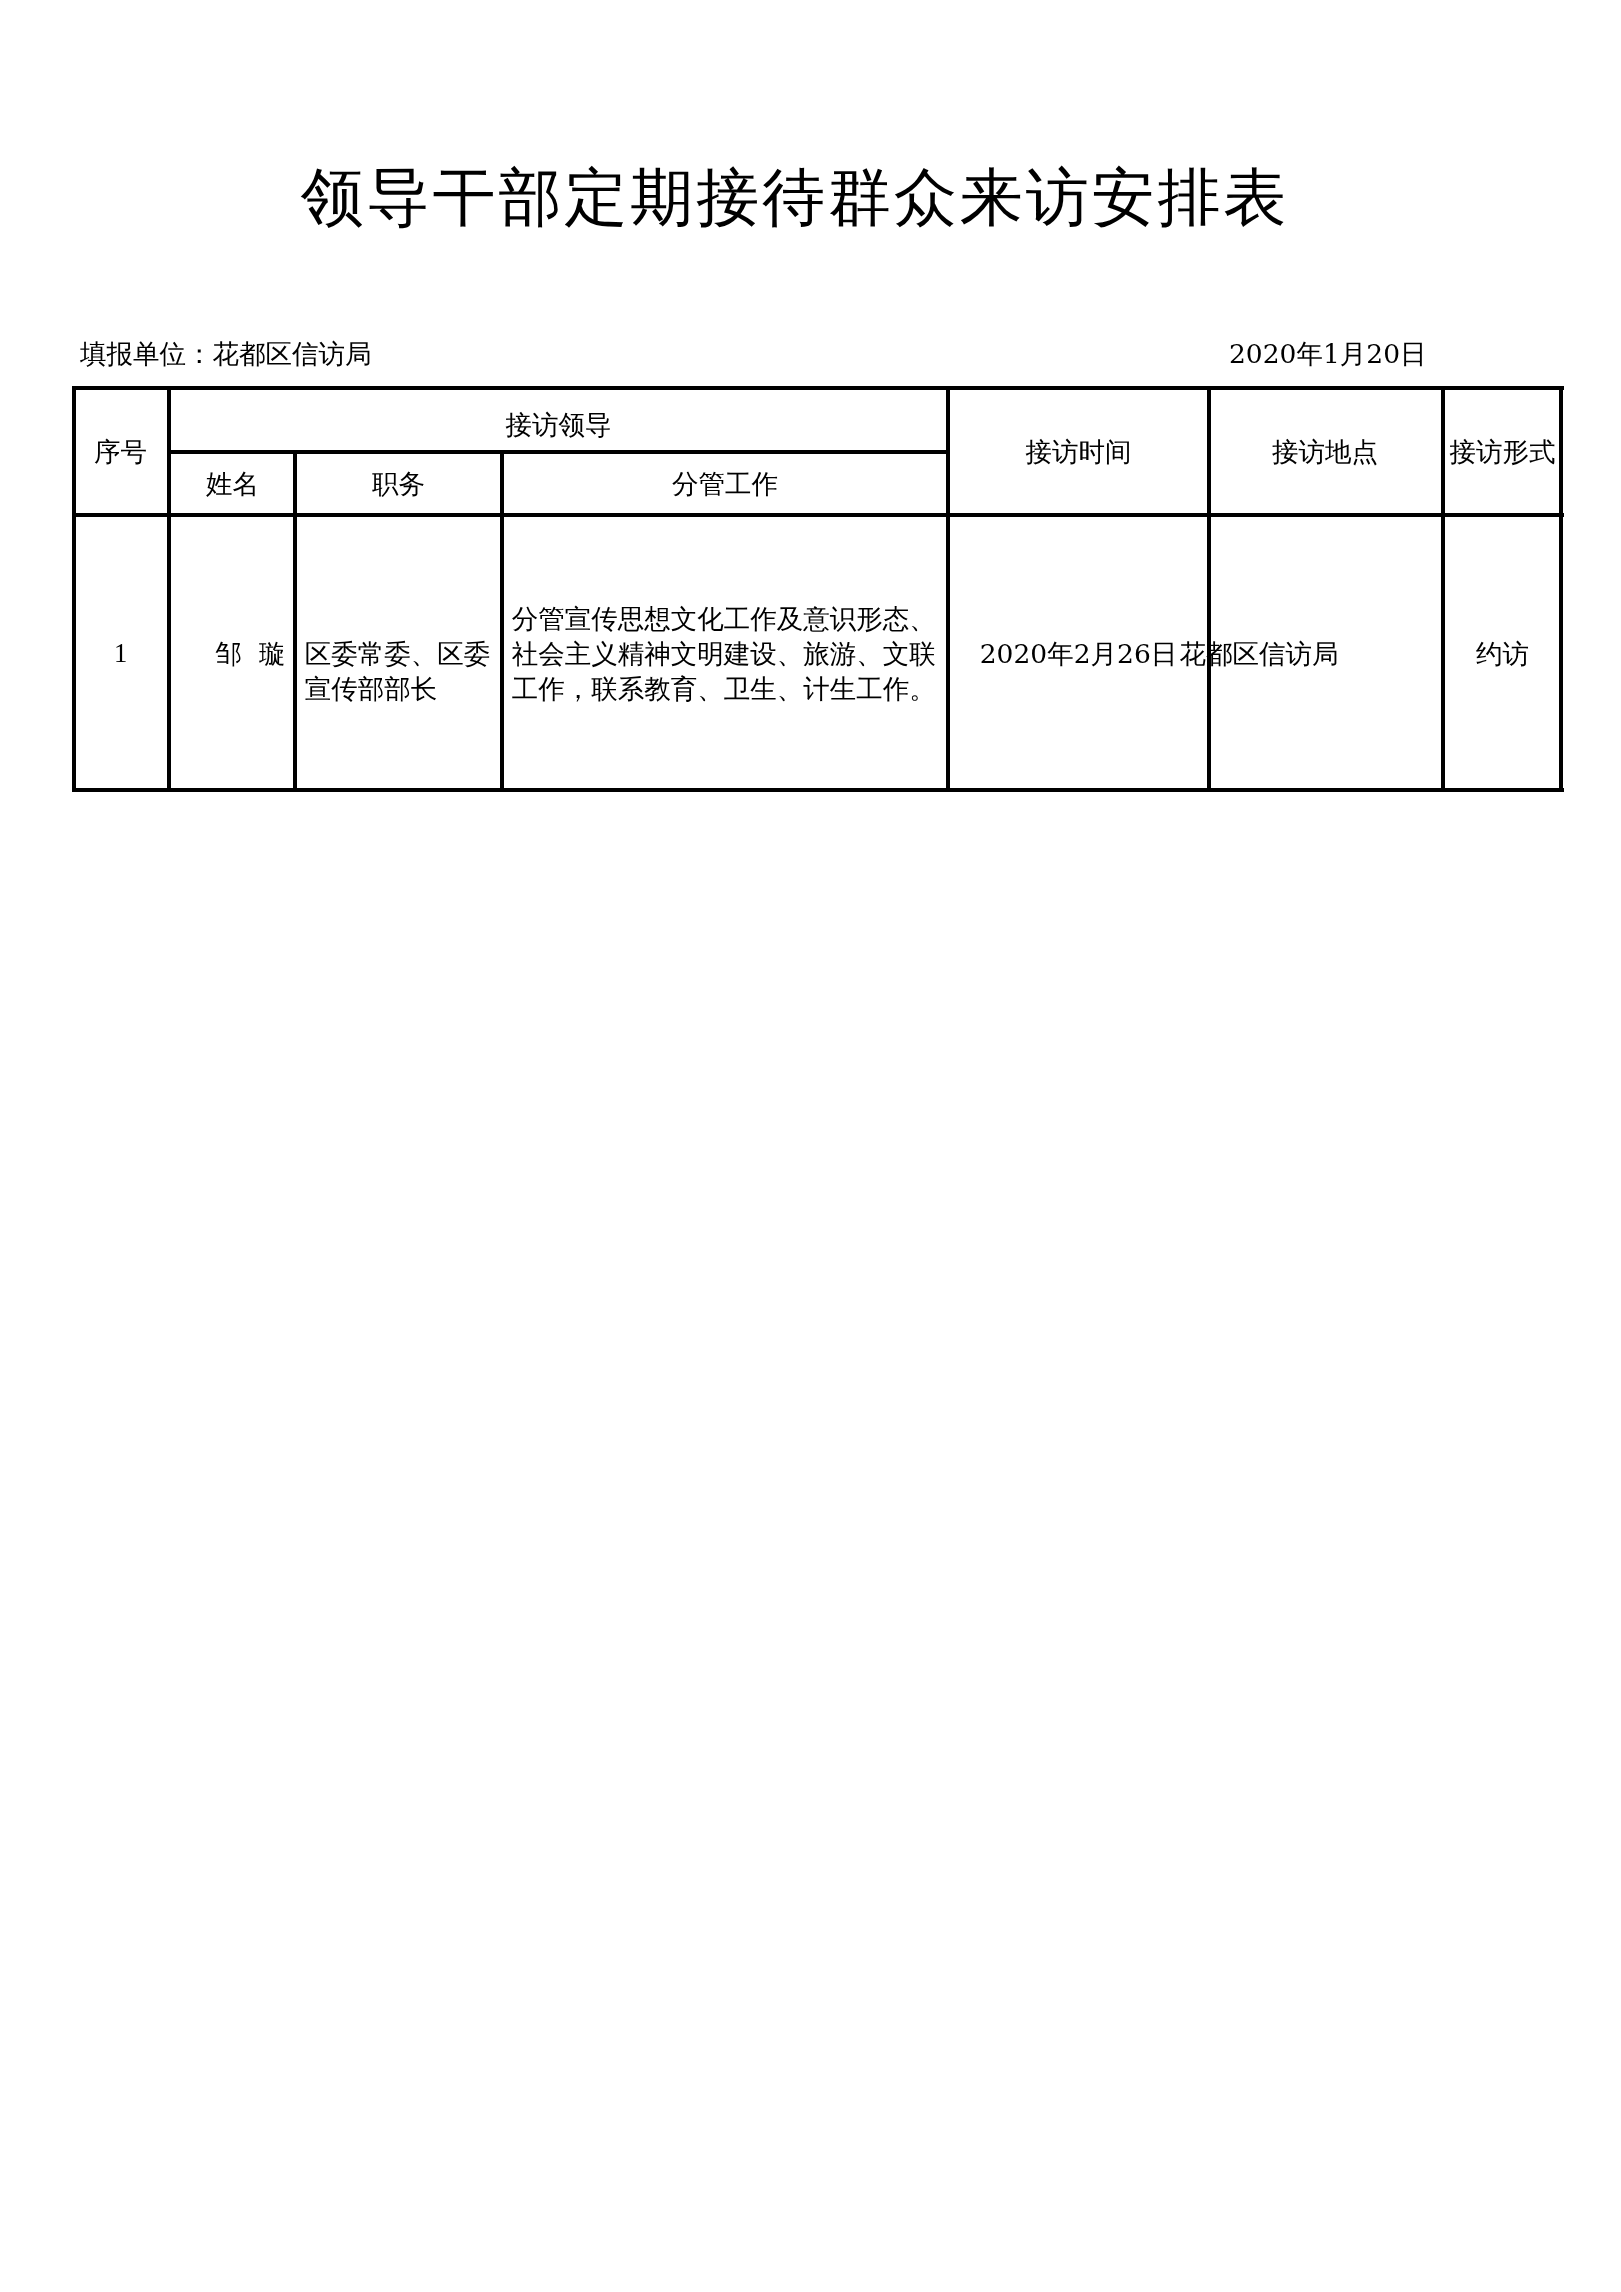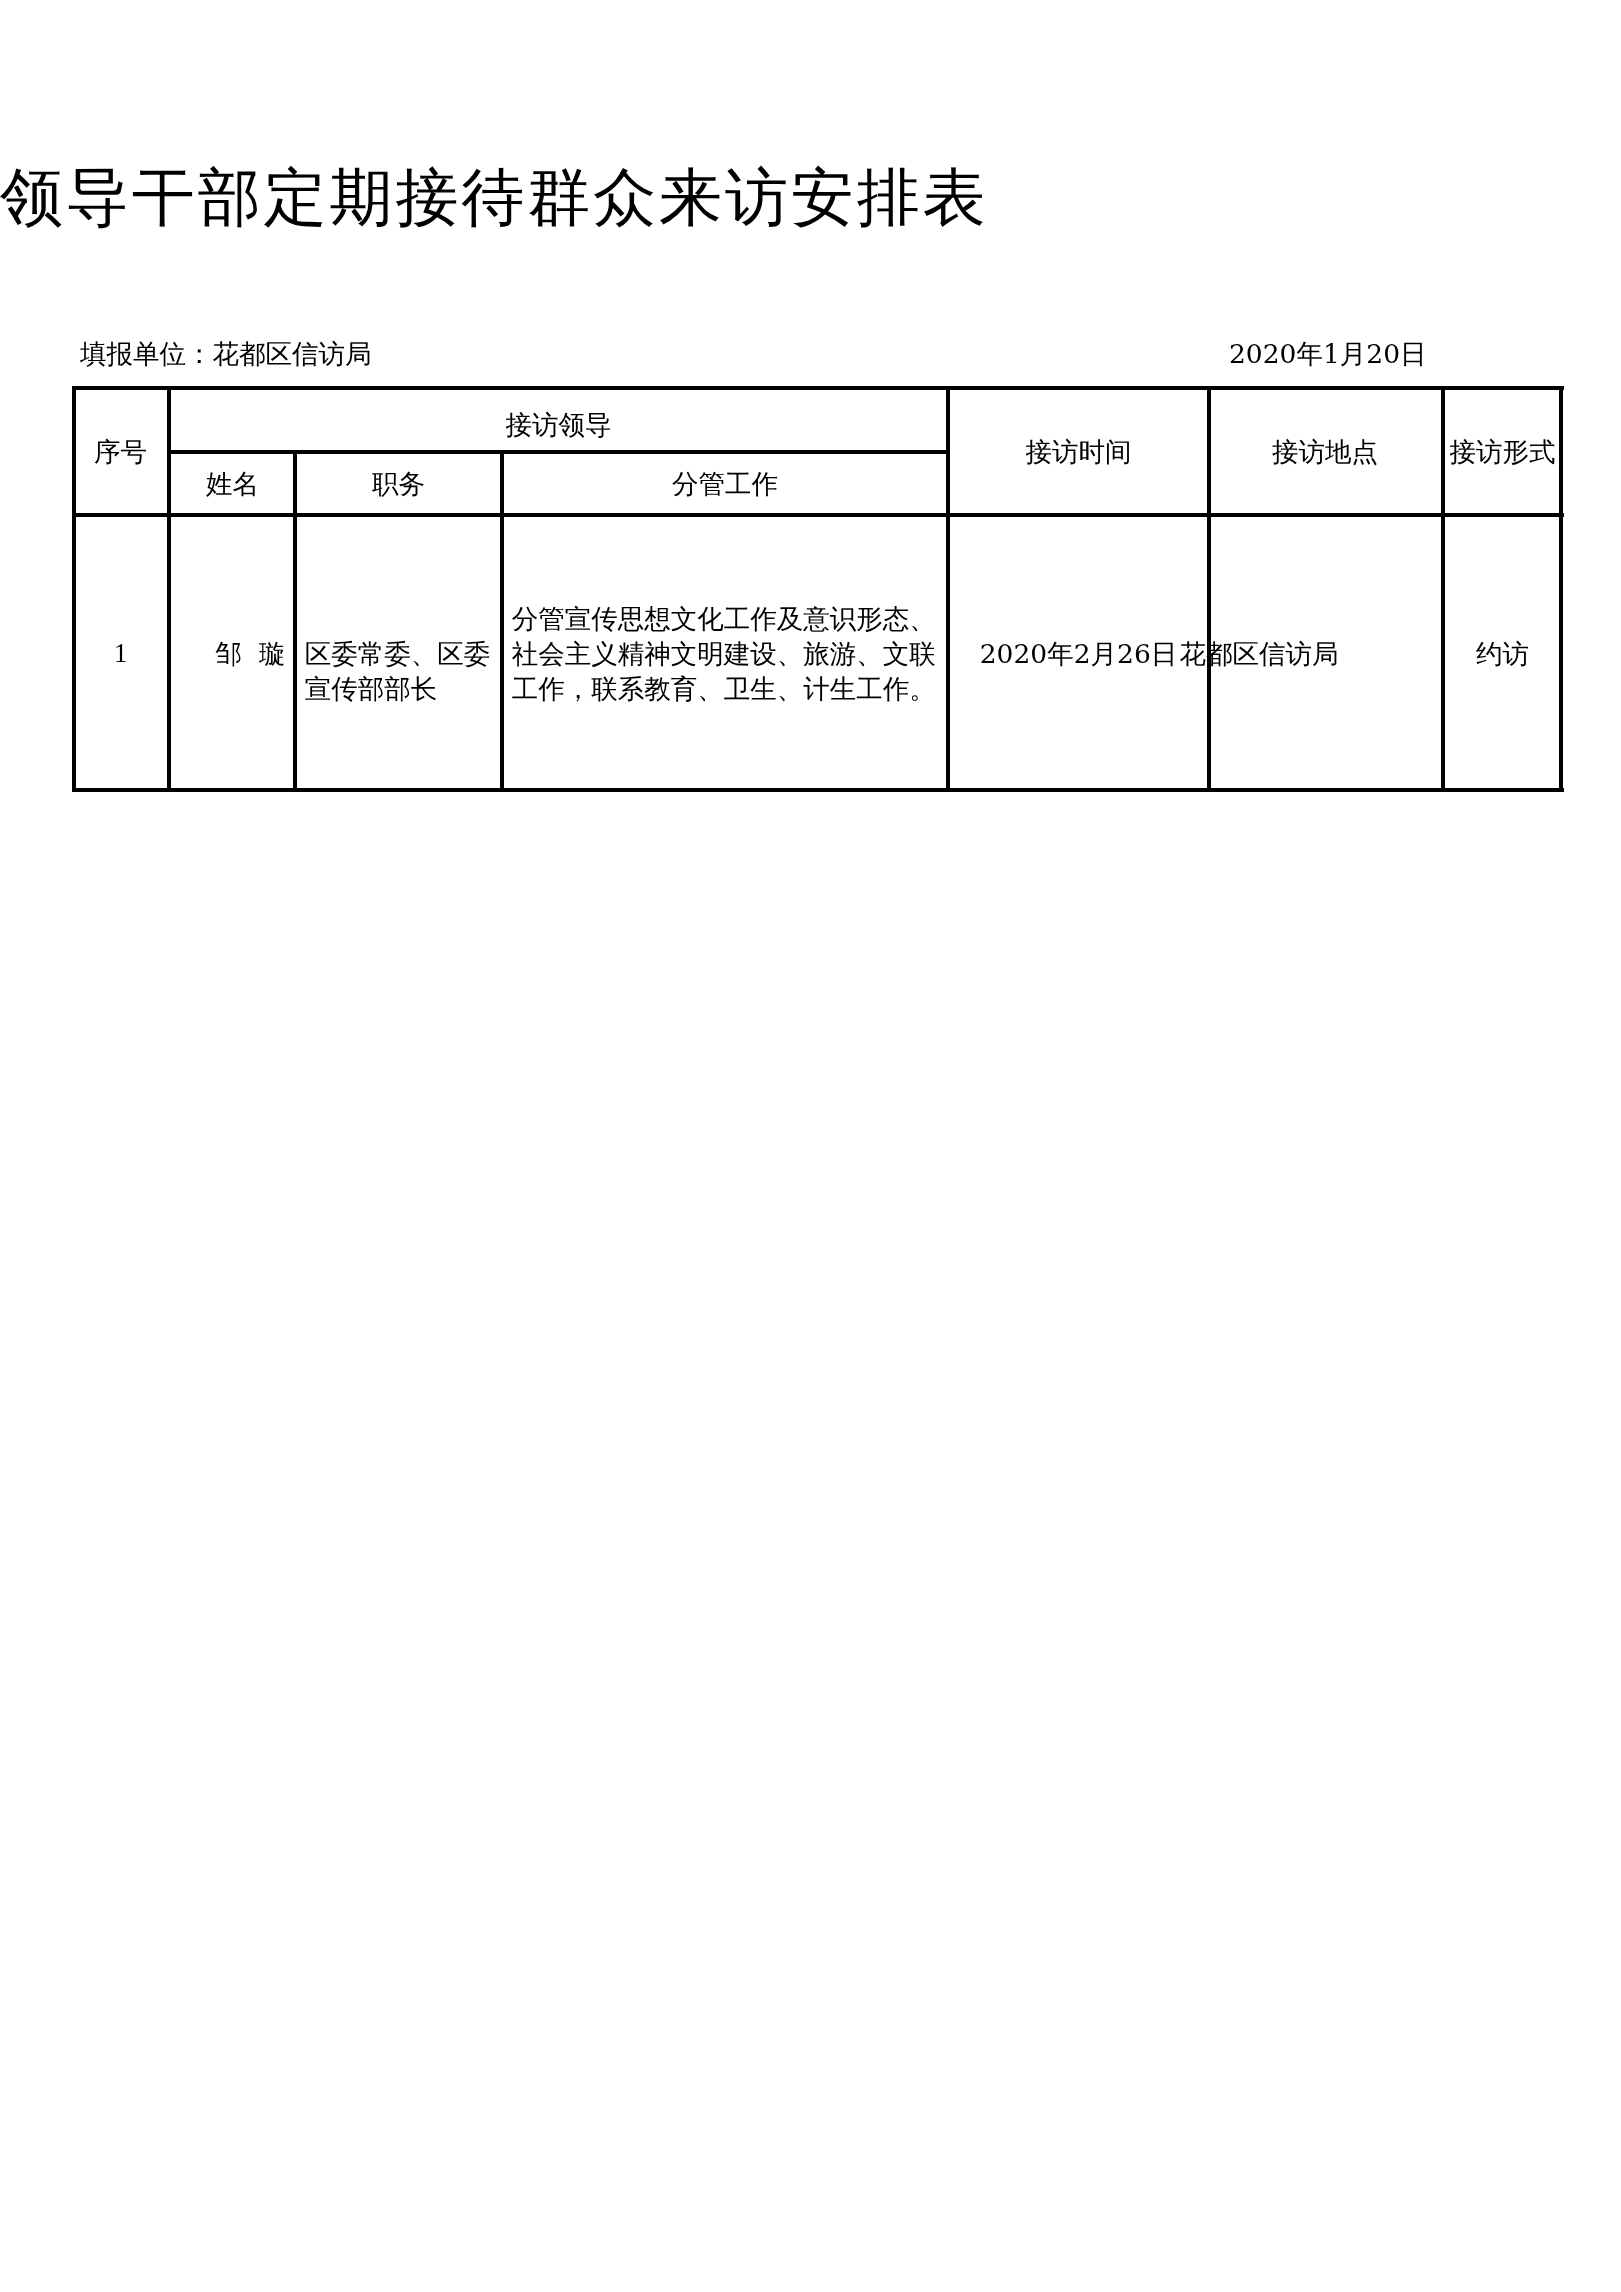--- a/index.html
+++ b/index.html
@@ -1,18 +1,18 @@
 <!DOCTYPE html>
 <html><head>
 <meta charset="utf-8">
 <style>
   html, body { margin: 0; padding: 0; background: #ffffff; }
   body { width: 1621px; height: 2293px; position: relative; overflow: hidden;
          font-family: "DejaVu Serif", "Liberation Serif", serif; color: #000; }
-  .title { position: absolute; left: 0; top: 157px; width: 1590px; 
+  .title { position: absolute; left: 0; top: 157px; width: 1590px; text-align: center;
            font-family: "DejaVu Sans", "Liberation Sans", sans-serif; font-size: 63px;
            font-weight: normal; letter-spacing: 2.9px; line-height: 82px; }
   .unit { position: absolute; left: 80px; top: 336px; font-size: 26.5px; line-height: 35px; }
   .date { position: absolute; left: 1229px; top: 336px; font-size: 26.5px; line-height: 35px; }
   .hline { position: absolute; height: 3.9px; background: #000; }
   .vline { position: absolute; width: 3.9px; background: #000; }
   .cell { position: absolute; display: flex; align-items: center; justify-content: center;
           text-align: center; font-size: 26.5px; line-height: 35px; box-sizing: border-box; }
   .cell.left { justify-content: flex-start; text-align: left; }
 </style>

